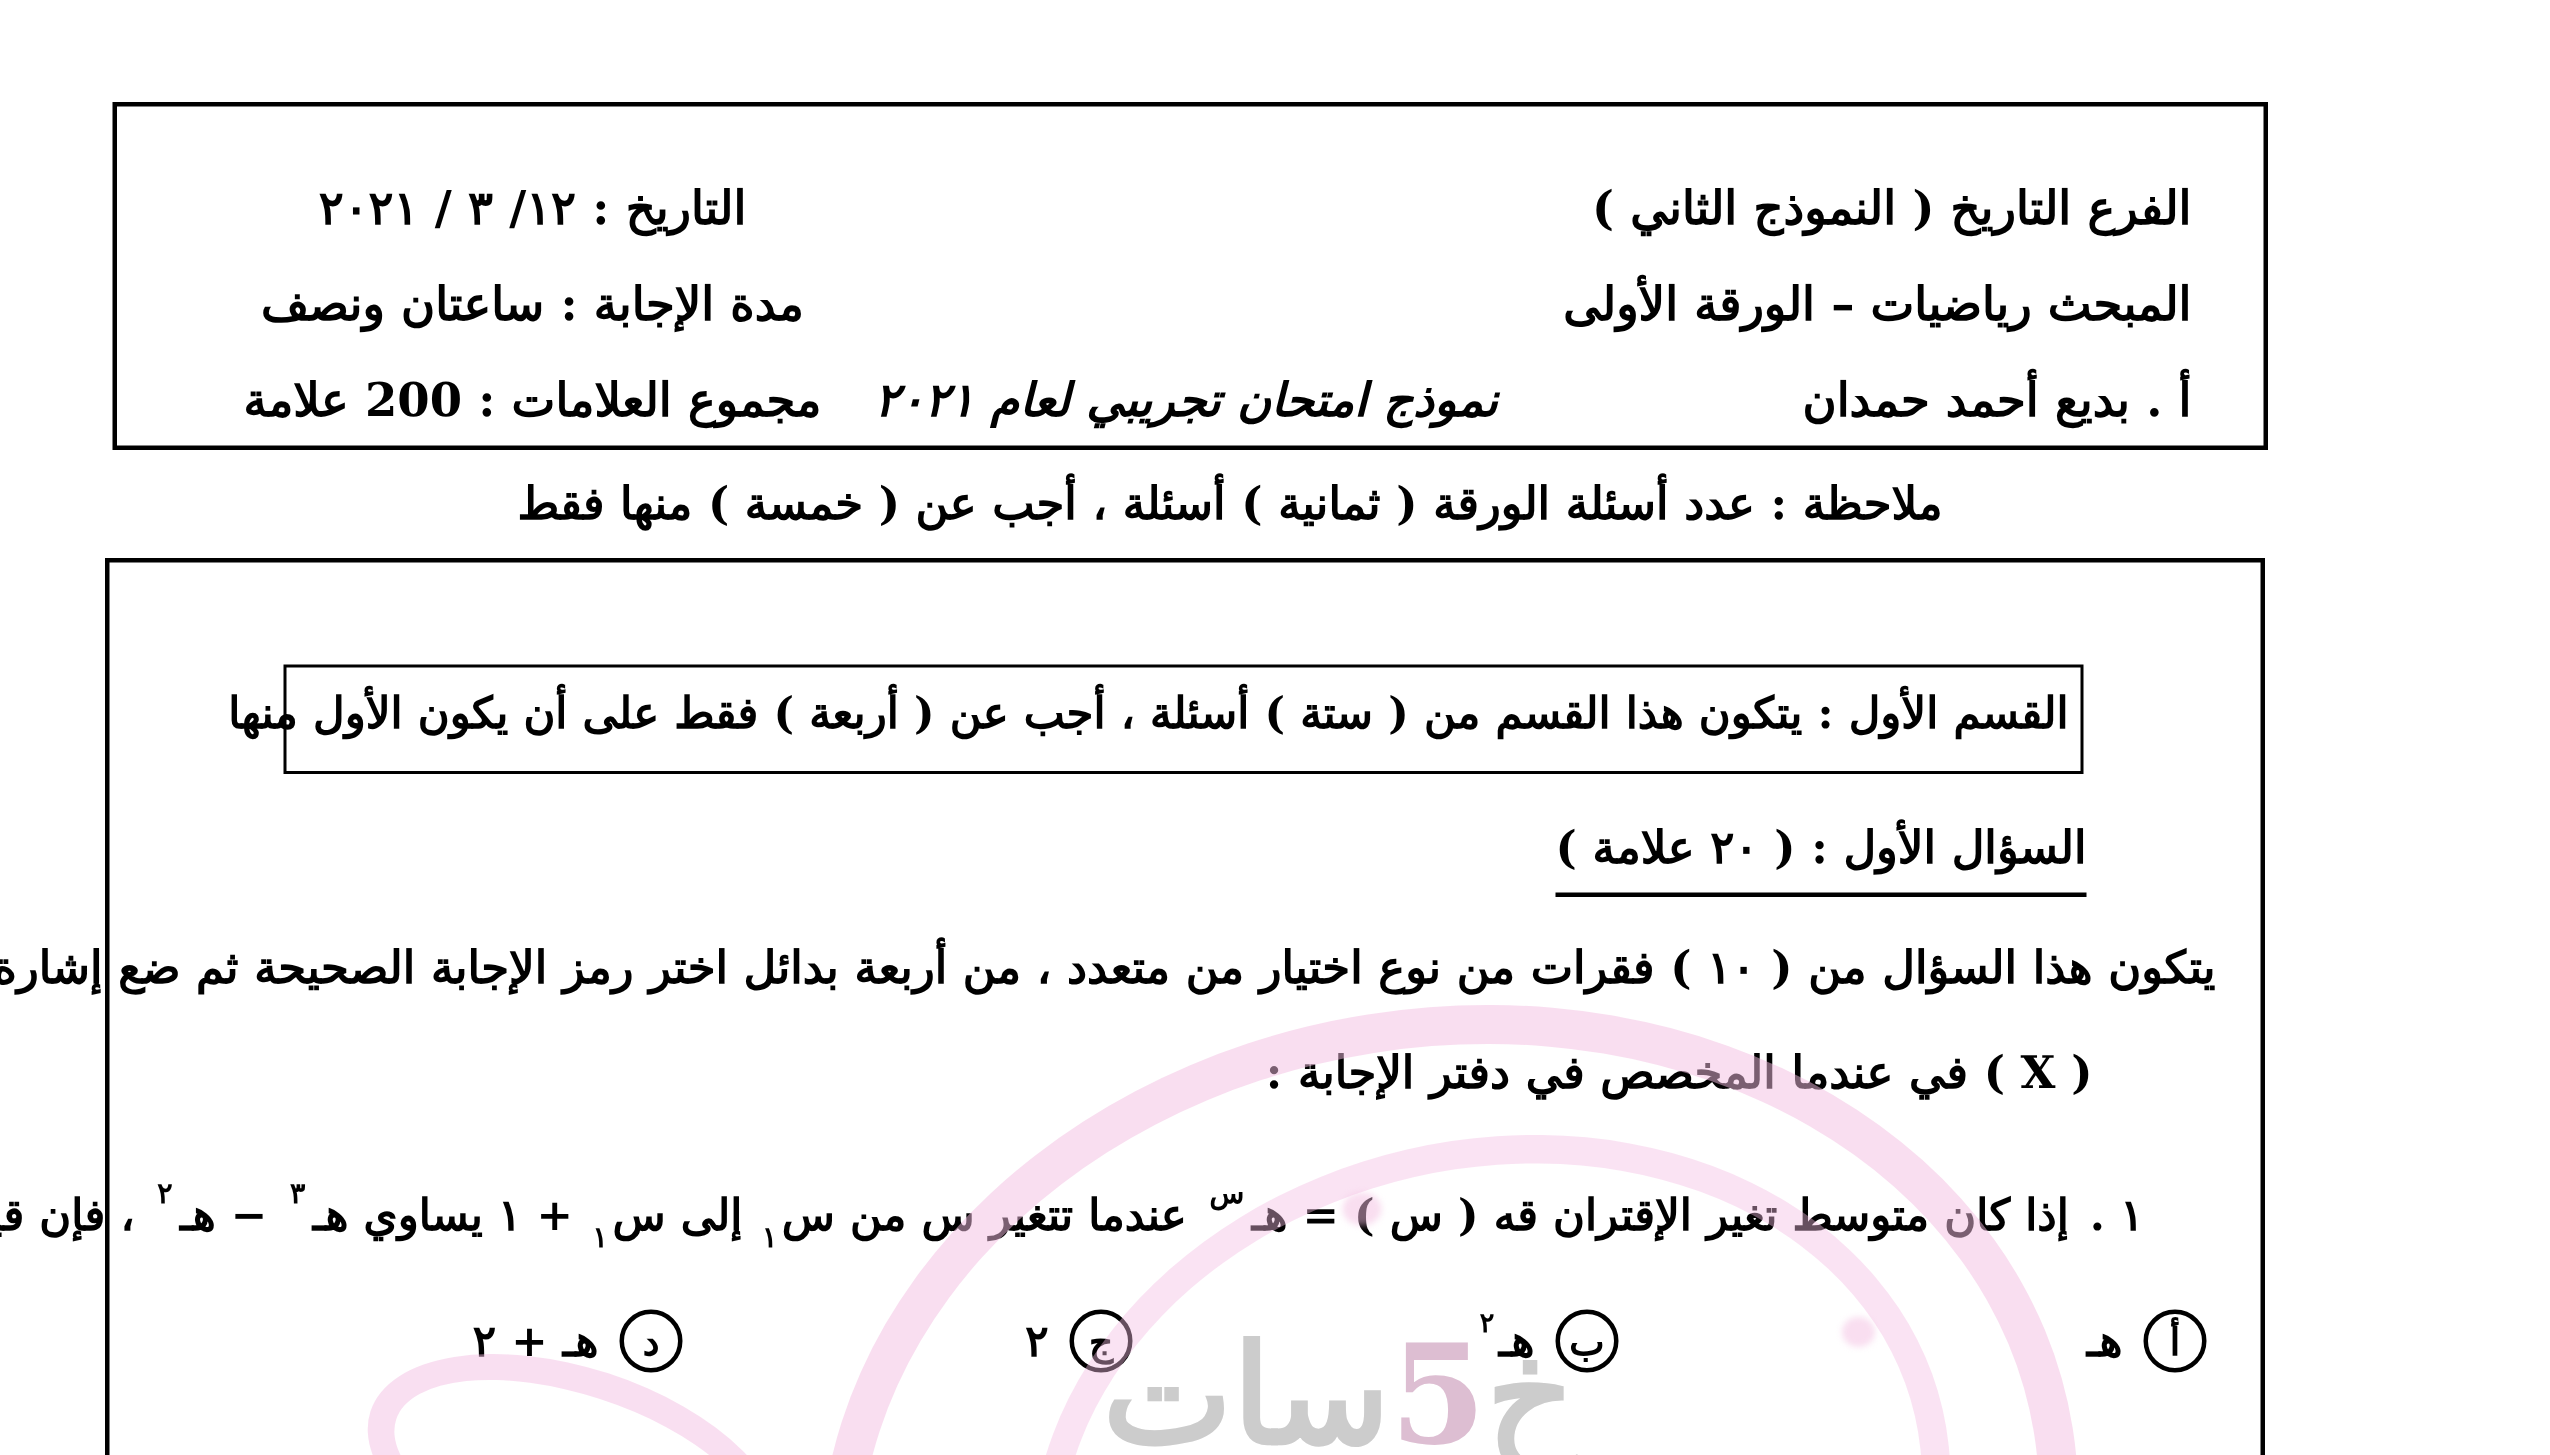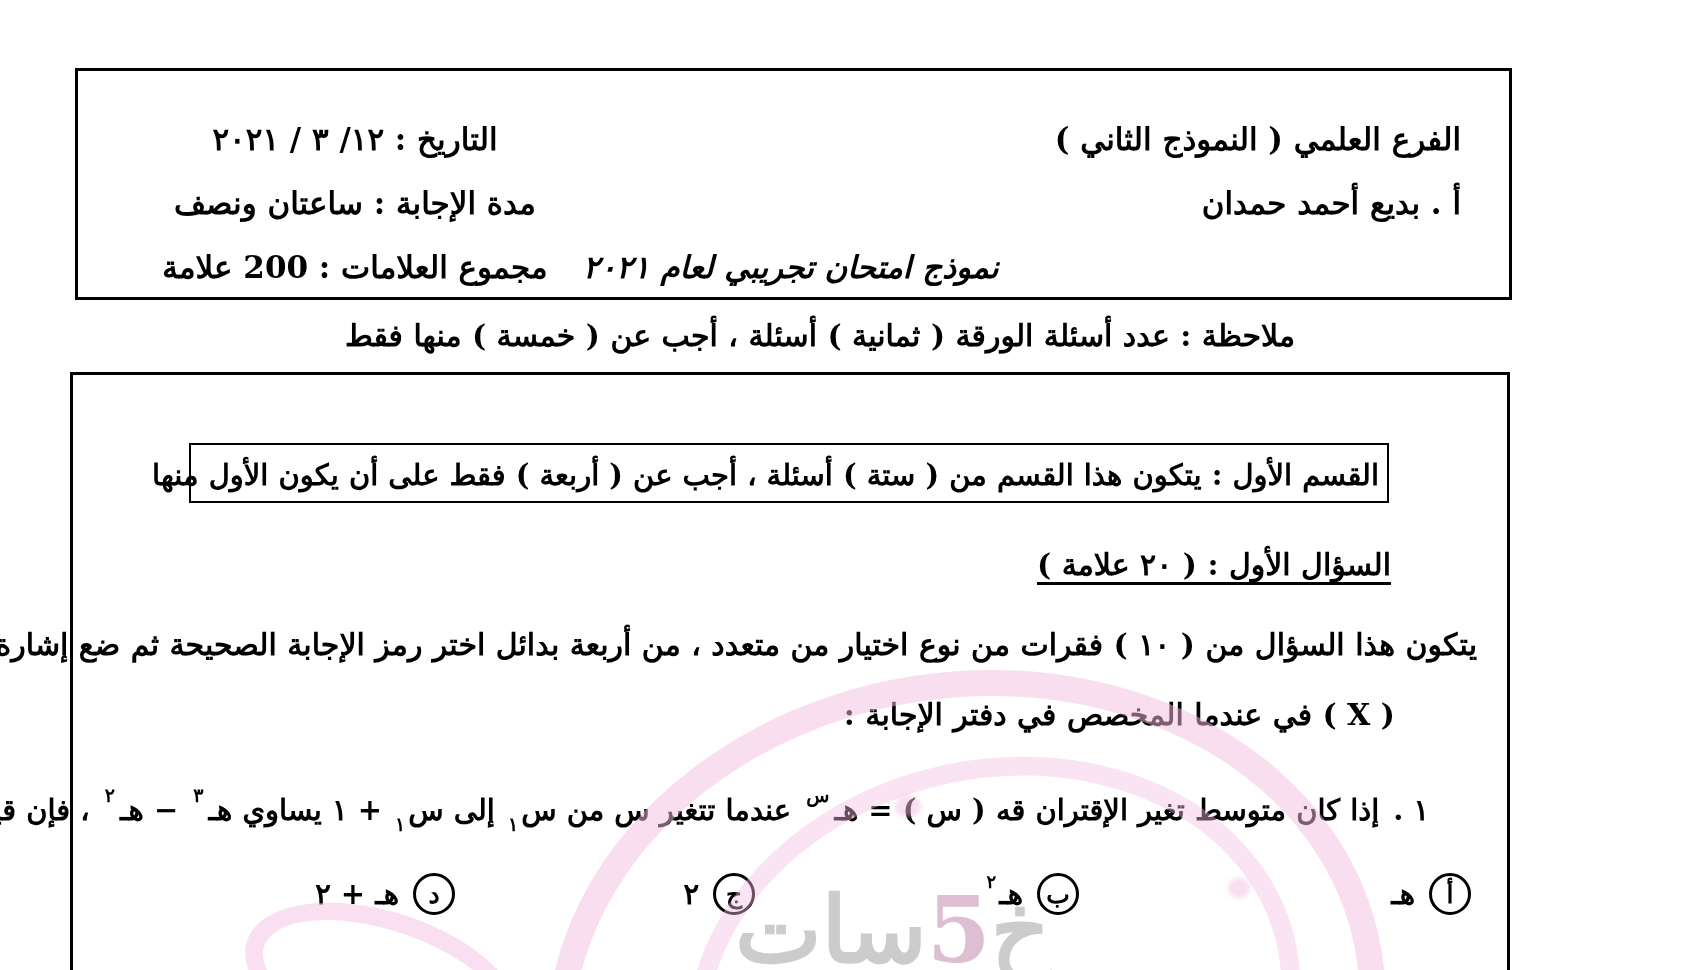--- a/index.html
+++ b/index.html
@@ -16,25 +16,25 @@
   .hdr-left{left:52px;width:450px;text-align:center;}
   .hdr-line{height:64px;line-height:64px;font-size:31px;white-space:nowrap;}
   .hdr-center{position:absolute;top:164px;left:505px;height:64px;line-height:64px;
     font-size:31px;white-space:nowrap;font-style:italic;}
   
   .note-line{position:absolute;top:318px;left:0;width:1640px;text-align:center;
     font-size:30px;white-space:nowrap;}
   
   .main-box{position:absolute;top:372px;left:70px;width:1440px;height:660px;
     border:3px solid #000;box-sizing:border-box;}
-  .section-box{position:absolute;top:68px;left:116px;width:1200px;height:60px;
+  .section-box{position:absolute;top:68px;left:116px;width:1200px;height:73px;
     border:2px solid #000;box-sizing:border-box;font-size:29px;line-height:60px;
     text-align:left;padding-right:8px;white-space:nowrap;}
   .q-heading{position:absolute;top:172px;right:116px;font-size:30px;
-    padding-bottom:0;border-bottom:3px solid #000;white-space:nowrap;}
+    padding-bottom:12px;border-bottom:3px solid #000;white-space:nowrap;}
   .intro-1{position:absolute;top:252px;right:30px;font-size:30px;white-space:nowrap;}
   .intro-2{position:absolute;top:322px;right:112px;font-size:30px;white-space:nowrap;}
   
   .q1{position:absolute;top:418px;right:78px;font-size:29px;white-space:nowrap;}
   .q1 .qnum{margin-left:14px;}
   .msup{font-size:19px;position:relative;top:-18px;margin:0 5px;display:inline-block;}
   .msub{font-size:19px;position:relative;top:11px;margin:0 3px;display:inline-block;}
   
   .options{position:absolute;top:498px;right:0;width:100%;height:70px;}
   .option{position:absolute;display:flex;align-items:center;gap:14px;font-size:29px;
@@ -65,21 +65,22 @@
 <body>
 
 <div class="page">
 
   <div class="wm-brand"><span>خ</span><span class="wm-digit">5</span><span>سات</span></div>
 
   <div class="content">
 
     <div class="header-box">
       <div class="hdr-col hdr-right">
-        <div class="hdr-line">الفرع العلمي ( النموذج الثاني )</div>
+        <div class="hdr-line">الفرع التاريخ ( النموذج الثاني )</div>
+        <div class="hdr-line">المبحث رياضيات – الورقة الأولى</div>
         <div class="hdr-line">أ . بديع أحمد حمدان</div>
       </div>
       <div class="hdr-col hdr-left">
         <div class="hdr-line">التاريخ : ١٢/ ٣ / ٢٠٢١</div>
         <div class="hdr-line">مدة الإجابة : ساعتان ونصف</div>
         <div class="hdr-line">مجموع العلامات : 200 علامة</div>
       </div>
       <div class="hdr-center">نموذج امتحان تجريبي لعام ٢٠٢١</div>
     </div>
 

